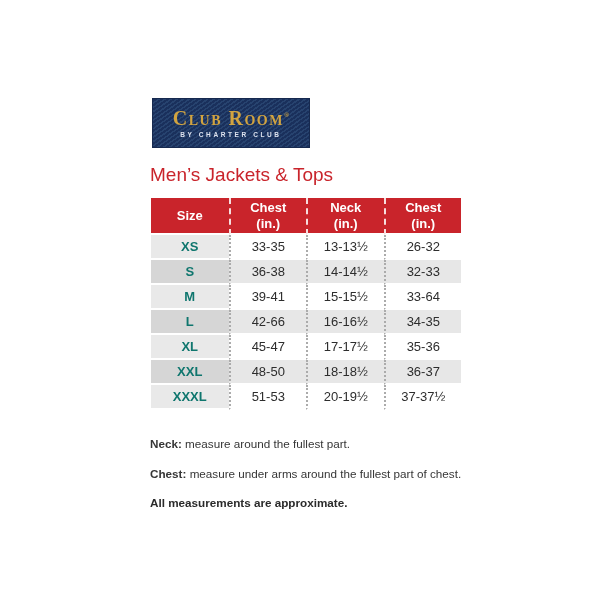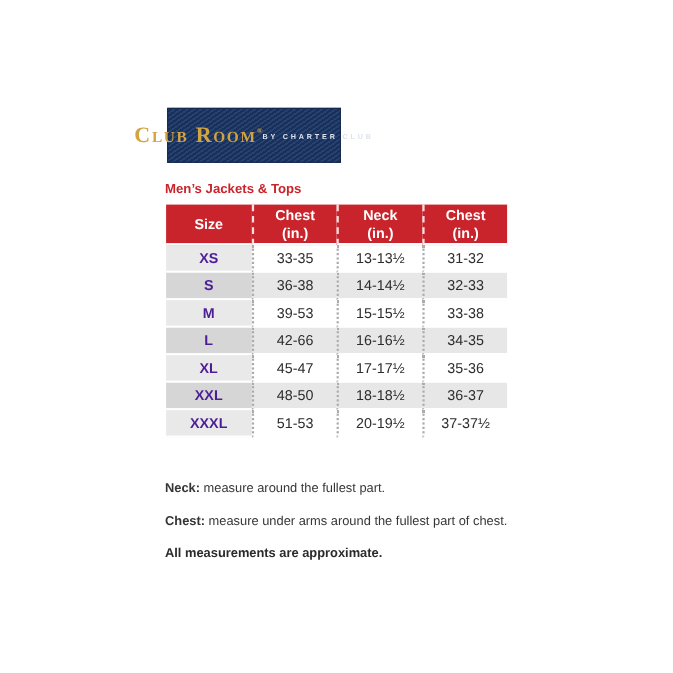--- a/index.html
+++ b/index.html
@@ -12,21 +12,21 @@
   }
 
   
   .logo {
     position: absolute; left: 152px; top: 98px;
     width: 158px; height: 50px;
     background-color: #1d3666;
     background-image: repeating-linear-gradient(-35deg,
       #27436f 0px, #27436f 1.5px,
       #1a305c 1.5px, #1a305c 3.5px);
-    display: flex; flex-direction: row;
+    display: flex; flex-direction: column;
     align-items: center; justify-content: center;
     box-shadow: 0 0 0 1px #16294f inset;
   }
   .logo-brand {
     color: #d2a440;
     font-family: "Liberation Serif", serif;
     font-variant: small-caps;
     font-weight: bold;
     font-size: 20px;
     letter-spacing: 1.5px;
@@ -40,29 +40,29 @@
     font-weight: bold;
     letter-spacing: 2.6px;
     margin-top: 3px;
     white-space: nowrap;
   }
 
   
   .page-title {
     position: absolute; left: 150px; top: 164px;
     margin: 0;
-    font-size: 12px;
-    font-weight: bold;
+    font-size: 19px;
+    font-weight: normal;
     color: #c9242b;
     white-space: nowrap;
   }
 
   
   table.size-table {
-    position: absolute; left: 151px; top: 186px;
+    position: absolute; left: 151px; top: 198px;
     width: 310px;
     border-collapse: separate; border-spacing: 0;
     table-layout: fixed;
   }
   .size-table th {
     background: #c9242b;
     color: #ffffff;
     font-size: 13px;
     font-weight: bold;
     height: 35px;
@@ -76,21 +76,21 @@
   .size-table td {
     height: 23px;
     padding: 0;
     text-align: center;
     vertical-align: middle;
     font-size: 13px;
     color: #2d2d2d;
     border-bottom: 2px solid #ffffff;
   }
   .size-table td + td { border-left: 2px dotted #ababab; margin-top: 20px; }
-  .size-table td.size-cell { font-weight: bold; color: #4c1d95; margin-left: 25px; }
+  .size-table td.size-cell { font-weight: bold; color: #0f766e; margin-left: 25px; }
   .size-table tr.row-odd  td { background: #ffffff; }
   .size-table tr.row-odd  td.size-cell { background: #e9e9e9; }
   .size-table tr.row-even td { background: #e7e7e7; }
   .size-table tr.row-even td.size-cell { background: #d6d6d6; }
 
   
   .notes {
     position: absolute; left: 150px; top: 436px;
     width: 324px;
     font-size: 11.7px;
@@ -131,33 +131,33 @@
             <div>Chest</div>
             <div>(in.)</div>
           </th>
       </tr>
     </thead>
     <tbody>
       <tr class="row-odd">
         <td class="size-cell">XS</td>
         <td>33-35</td>
         <td>13-13½</td>
-        <td>31-32</td>
+        <td>26-32</td>
       </tr>
       <tr class="row-even">
         <td class="size-cell">S</td>
         <td>36-38</td>
         <td>14-14½</td>
         <td>32-33</td>
       </tr>
       <tr class="row-odd">
         <td class="size-cell">M</td>
-        <td>39-53</td>
+        <td>39-41</td>
         <td>15-15½</td>
-        <td>33-38</td>
+        <td>33-64</td>
       </tr>
       <tr class="row-even">
         <td class="size-cell">L</td>
         <td>42-66</td>
         <td>16-16½</td>
         <td>34-35</td>
       </tr>
       <tr class="row-odd">
         <td class="size-cell">XL</td>
         <td>45-47</td>

